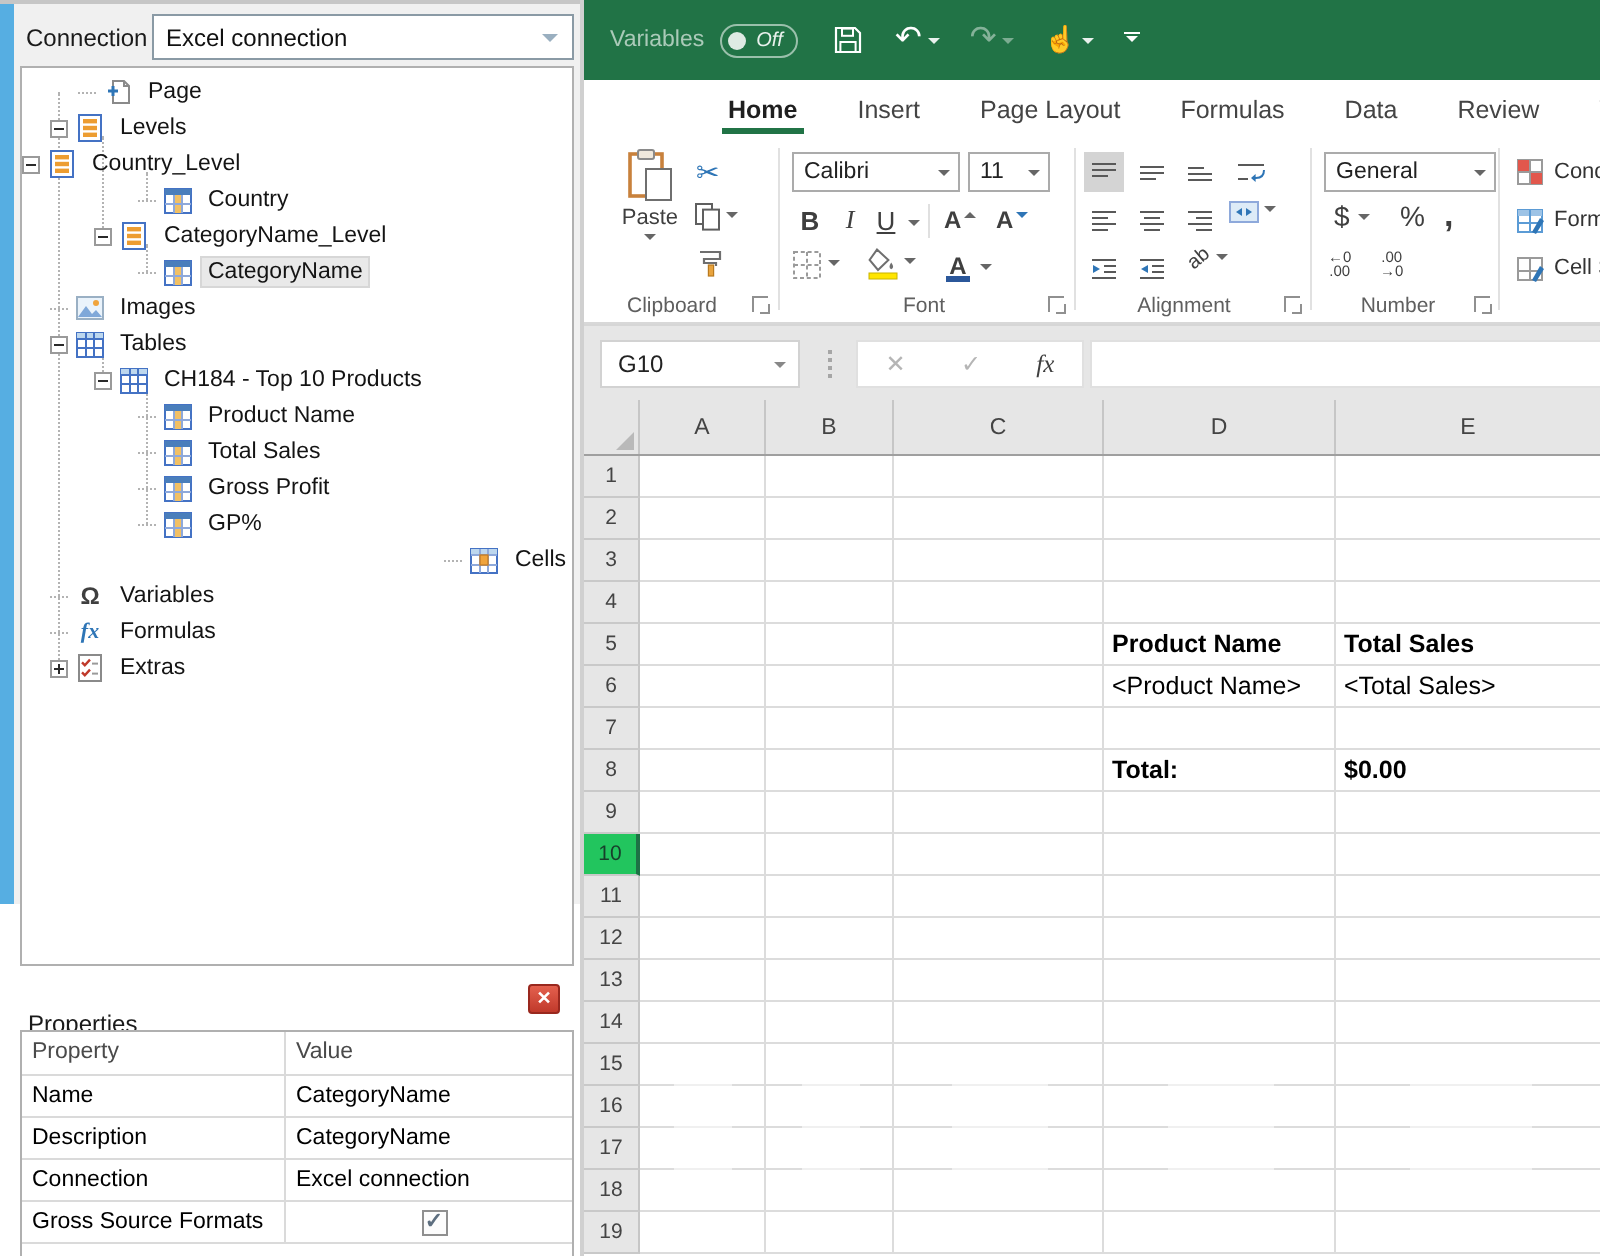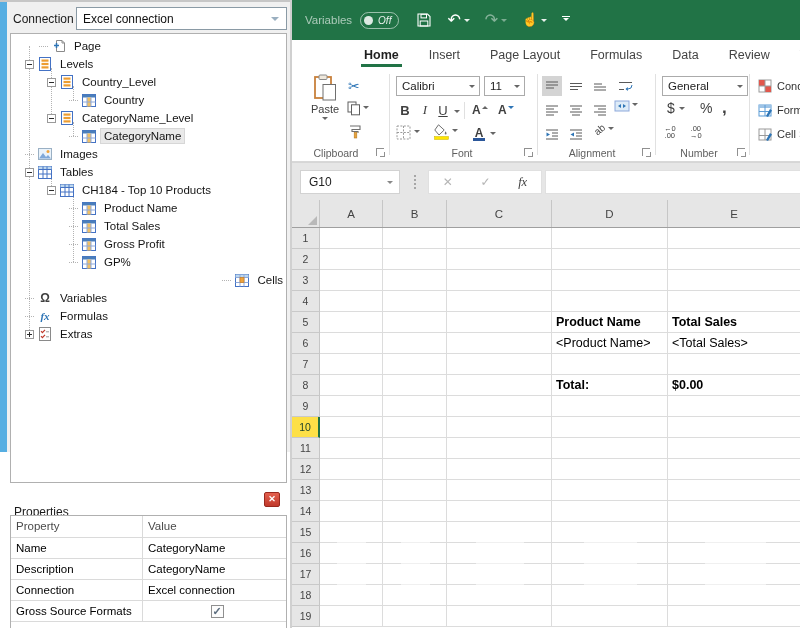--- a/index.html
+++ b/index.html
@@ -96,21 +96,21 @@
 
   
   .grid{position:absolute;left:0;right:0;top:200px;bottom:0;overflow:hidden;background:#fff;}
   .ghead{display:flex;height:28px;background:#e6e6e6;border-bottom:1px solid #9f9f9f;}
   .corner{width:28px;border-right:1px solid #c6c6c6;position:relative;background:#e6e6e6;flex:0 0 auto;}
   .corner::after{content:'';position:absolute;right:2px;bottom:2px;width:0;height:0;border-left:9px solid transparent;border-bottom:9px solid #b9b9b9;}
   .chead{border-right:1px solid #c6c6c6;display:flex;align-items:center;justify-content:center;font-size:11.5px;color:#444;flex:0 0 auto;}
   .chead.last{flex:1;border-right:none;}
   .grow{display:flex;height:21px;}
   .rhead{width:28px;background:#e6e6e6;border-right:1px solid #c6c6c6;border-bottom:1px solid #c9c9c9;font-size:10.5px;color:#444;display:flex;align-items:center;justify-content:center;flex:0 0 auto;}
-  .grow.sel .rhead{background:#fde047;border-right:2px solid #1E7145;color:#173f2b;}
+  .grow.sel .rhead{background:#22c55e;border-right:2px solid #1E7145;color:#173f2b;}
   .gcell{border-right:1px solid #dcdcdc;border-bottom:1px solid #dcdcdc;font-size:12.5px;color:#000;display:flex;align-items:center;padding-left:4px;background:#fff;white-space:nowrap;flex:0 0 auto;position:relative;}
   .gcell.last{flex:1;border-right:none;}
   .gcell.bold{font-weight:bold;}
   .grow.pb .gcell::after{content:'';position:absolute;left:28%;bottom:-1px;width:46%;height:1px;background:#f0f0f0;}
 </style>
 </head>
 <body>
 
 <aside id="left-panel">
   <div class="blue-strip"></div>
@@ -144,21 +144,21 @@
         <span class="ticon">
           <svg width="14" height="14" viewBox="0 0 14 14">
             <rect x="1.5" y="0.5" width="11" height="13" fill="#fff" stroke="#4472C4"></rect>
             <rect x="3.5" y="2.5" width="7" height="2.2" fill="#ED9D31"></rect>
             <rect x="3.5" y="5.9" width="7" height="2.2" fill="#ED9D31"></rect>
             <rect x="3.5" y="9.3" width="7" height="2.2" fill="#ED9D31"></rect>
           </svg>
         </span>
         <span class="tlabel">Levels</span>
       </div>
-      <div class="titem" style="padding-left: 36px;">
+      <div class="titem" style="">
         <span class="expander"></span>
         <span class="ticon">
           <svg width="14" height="14" viewBox="0 0 14 14">
             <rect x="1.5" y="0.5" width="11" height="13" fill="#fff" stroke="#4472C4"></rect>
             <rect x="3.5" y="2.5" width="7" height="2.2" fill="#ED9D31"></rect>
             <rect x="3.5" y="5.9" width="7" height="2.2" fill="#ED9D31"></rect>
             <rect x="3.5" y="9.3" width="7" height="2.2" fill="#ED9D31"></rect>
           </svg>
         </span>
         <span class="tlabel">Country_Level</span>

